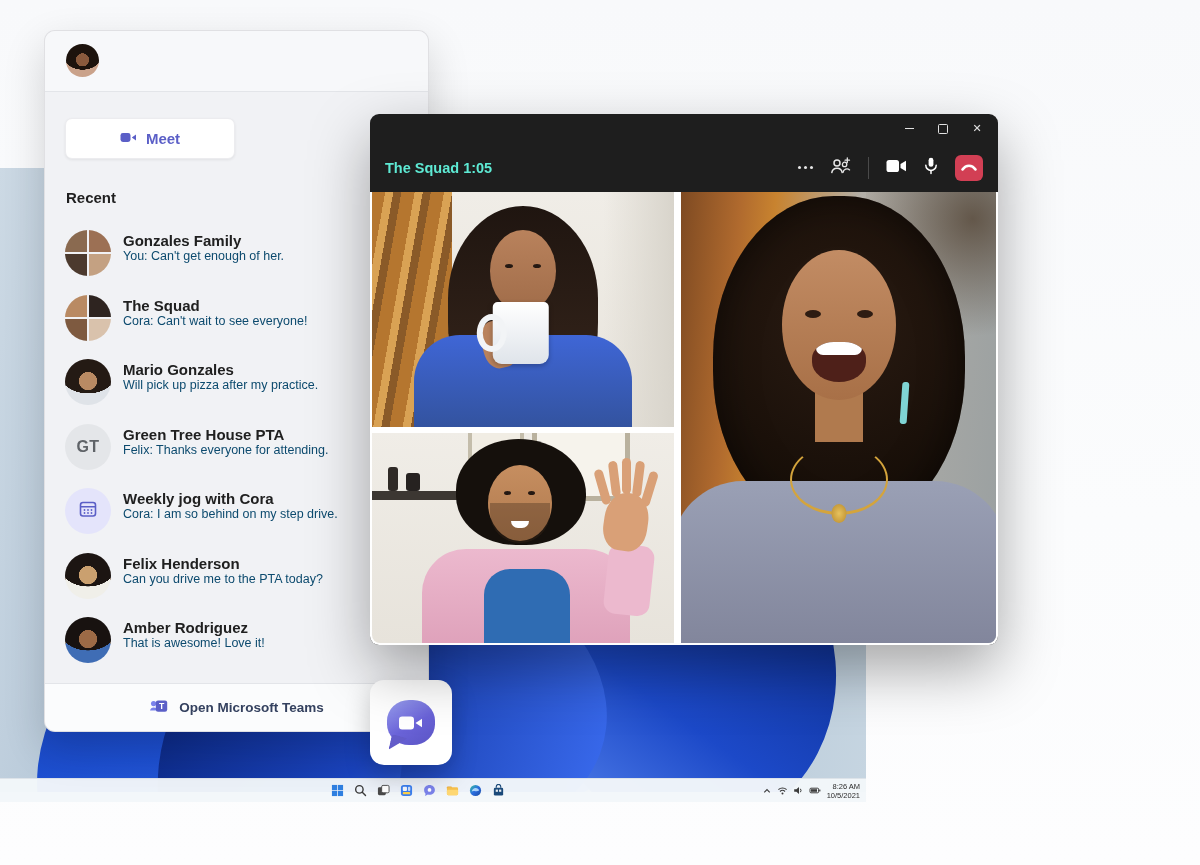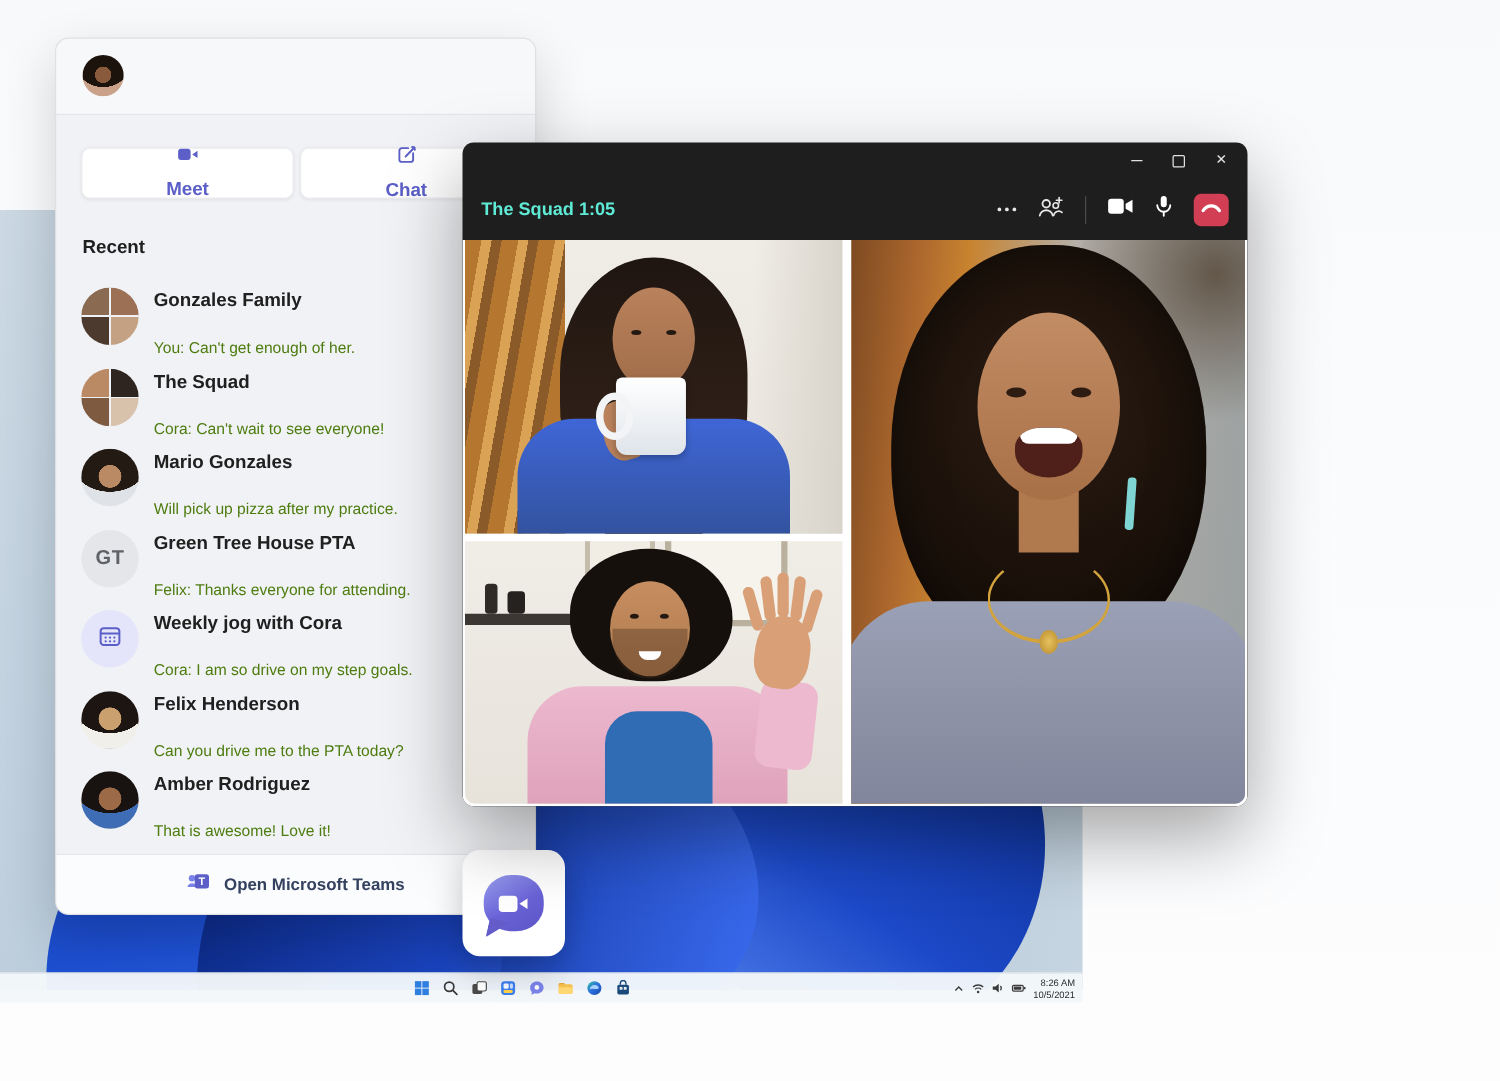--- a/index.html
+++ b/index.html
@@ -36,21 +36,21 @@
   .cp-header{position:absolute;left:0;top:0;right:0;height:60px;background:#f7f8fa;border-bottom:1px solid #e3e5e9;}
   .cp-avatar{position:absolute;left:21px;top:13px;width:33px;height:33px;border-radius:50%;overflow:hidden;
      background:
        radial-gradient(circle at 50% 48%, #8a5a3d 0 27%, rgba(0,0,0,0) 28%),
        radial-gradient(ellipse 62% 50% at 50% 28%, #1d130d 0 99%, rgba(0,0,0,0) 100%),
        radial-gradient(ellipse 90% 55% at 50% 104%, #caa28a 0 99%, rgba(0,0,0,0) 100%),
        linear-gradient(#d8cfc6,#b7aca2);}
   .cp-name{position:absolute;left:64px;top:0;height:60px;line-height:60px;font-size:15px;font-weight:700;color:#202020;}
   .cp-btn{position:absolute;top:87px;height:41px;background:#fff;border:1px solid #ececef;border-radius:7px;
           box-shadow:0 1px 3px rgba(0,0,0,.07);display:flex;align-items:center;justify-content:center;gap:9px;
-          color:#5b5fc7;font-size:15px;font-weight:600;cursor:pointer;box-sizing:border-box;flex-direction:column;}
+          color:#5b5fc7;font-size:15px;font-weight:600;cursor:pointer;box-sizing:border-box;}
   .cp-btn.meet{left:20px;width:170px;}
   .cp-btn.chatb{left:195px;width:170px;}
   .recent-h{position:absolute;left:21px;top:158px;font-size:15px;font-weight:700;color:#1f1f1f;}
   .cp-item{position:absolute;left:0;width:100%;height:64px;cursor:pointer;}
   .av{position:absolute;left:20px;top:9px;width:46px;height:46px;border-radius:50%;overflow:hidden;
       display:flex;align-items:center;justify-content:center;}
   .av-col1{background:
       linear-gradient(to right, rgba(0,0,0,0) 48.5%, #f1f2f5 48.5% 51.5%, rgba(0,0,0,0) 51.5%),
       linear-gradient(to bottom, rgba(0,0,0,0) 48.5%, #f1f2f5 48.5% 51.5%, rgba(0,0,0,0) 51.5%),
       conic-gradient(from 0deg,#9c7054 0 25%,#c4a182 0 50%,#4c3a2e 0 75%,#8a6a50 0 100%);}
@@ -69,21 +69,21 @@
       radial-gradient(ellipse 92% 55% at 50% 104%, #f0efe9 0 99%, rgba(0,0,0,0) 100%),
       linear-gradient(#8a6f58,#6d5644);}
   .av-ph3{background:
       radial-gradient(circle at 50% 48%, #9c6a46 0 27%, rgba(0,0,0,0) 28%),
       radial-gradient(ellipse 62% 46% at 50% 27%, #181210 0 99%, rgba(0,0,0,0) 100%),
       radial-gradient(ellipse 92% 55% at 50% 104%, #3f6db5 0 99%, rgba(0,0,0,0) 100%),
       linear-gradient(#7c6450,#5e4a39);}
   .av-init{background:#e4e6e9;color:#5f6368;font-size:16px;font-weight:600;letter-spacing:.5px;}
   .av-cal{background:#e4e4fb;}
   .it-title{position:absolute;left:78px;top:11px;font-size:15px;font-weight:600;color:#202020;white-space:nowrap;}
-  .it-sub{position:absolute;left:78px;top:50px;font-size:12.5px;color:#4d7c0f;white-space:nowrap;}
+  .it-sub{position:absolute;left:78px;top:28px;font-size:12.5px;color:#0c4a6e;white-space:nowrap;}
   .cp-footer{position:absolute;left:0;right:0;bottom:0;height:47px;background:#fbfcfd;border-top:1px solid #e3e5e9;
              display:flex;align-items:center;justify-content:center;gap:10px;cursor:pointer;}
   .cp-footer-label{font-size:13.5px;font-weight:600;color:#34415f;}
 
   
   .launcher{position:absolute;left:370px;top:680px;width:82px;height:85px;background:#fff;border-radius:14px;
             box-shadow:0 10px 26px rgba(0,0,0,.22);z-index:3;display:flex;align-items:center;justify-content:center;cursor:pointer;}
   .bubble{position:relative;width:48px;height:45px;border-radius:46%;
           background:linear-gradient(150deg,#9aa0f0 0%,#6a63d8 55%,#5a54c4 100%);
           display:flex;align-items:center;justify-content:center;}
@@ -319,28 +319,20 @@
       <div class="cp-avatar"></div>
     </div>
 
     <div class="cp-btn meet">
       <span><svg width="17" height="13" viewBox="0 0 17 13">
             <rect x="0.5" y="2" width="10" height="9" rx="2.4" fill="#5b5fc7"></rect>
             <path d="M11.8 6.5 16 3.6v5.8l-4.2-2.9z" fill="#5b5fc7"></path>
           </svg></span>
       <span>Meet</span>
     </div>
-    <div class="cp-btn chatb">
-      <span><svg width="15" height="15" viewBox="0 0 15 15" fill="none">
-            <path d="M12.5 6.5v5a2 2 0 0 1-2 2h-7a2 2 0 0 1-2-2v-7a2 2 0 0 1 2-2h5" stroke="#5b5fc7" stroke-width="1.5" stroke-linecap="round"></path>
-            <path d="M6.5 9.2 13.5 2" stroke="#5b5fc7" stroke-width="1.5" stroke-linecap="round"></path>
-            <path d="M13.9 3.8 13.5 2l-1.8-.4" stroke="#5b5fc7" stroke-width="1.5" stroke-linecap="round" stroke-linejoin="round"></path>
-          </svg></span>
-      <span>Chat</span>
-    </div>
 
     <div class="recent-h">Recent</div>
 
     <div class="cp-item" style="top:190px">
       <div class="av av-col1"></div>
       <div class="it-title">Gonzales Family</div>
       <div class="it-sub">You: Can't get enough of her.</div>
     </div>
     <div class="cp-item" style="top:255px">
       <div class="av av-col2"></div>
@@ -364,21 +356,21 @@
               <line x1="3.5" y1="8.8" x2="18.5" y2="8.8" stroke="#5b5fc7" stroke-width="1.6"></line>
               <circle cx="7.5" cy="12" r="0.9" fill="#5b5fc7"></circle>
               <circle cx="11" cy="12" r="0.9" fill="#5b5fc7"></circle>
               <circle cx="14.5" cy="12" r="0.9" fill="#5b5fc7"></circle>
               <circle cx="7.5" cy="15" r="0.9" fill="#5b5fc7"></circle>
               <circle cx="11" cy="15" r="0.9" fill="#5b5fc7"></circle>
               <circle cx="14.5" cy="15" r="0.9" fill="#5b5fc7"></circle>
             </svg></span>
       </div>
       <div class="it-title">Weekly jog with Cora</div>
-      <div class="it-sub">Cora: I am so drive on my step goals.</div>
+      <div class="it-sub">Cora: I am so behind on my step drive.</div>
     </div>
     <div class="cp-item" style="top:513px">
       <div class="av av-ph2"></div>
       <div class="it-title">Felix Henderson</div>
       <div class="it-sub">Can you drive me to the PTA today?</div>
     </div>
     <div class="cp-item" style="top:577px">
       <div class="av av-ph3"></div>
       <div class="it-title">Amber Rodriguez</div>
       <div class="it-sub">That is awesome! Love it!</div>

